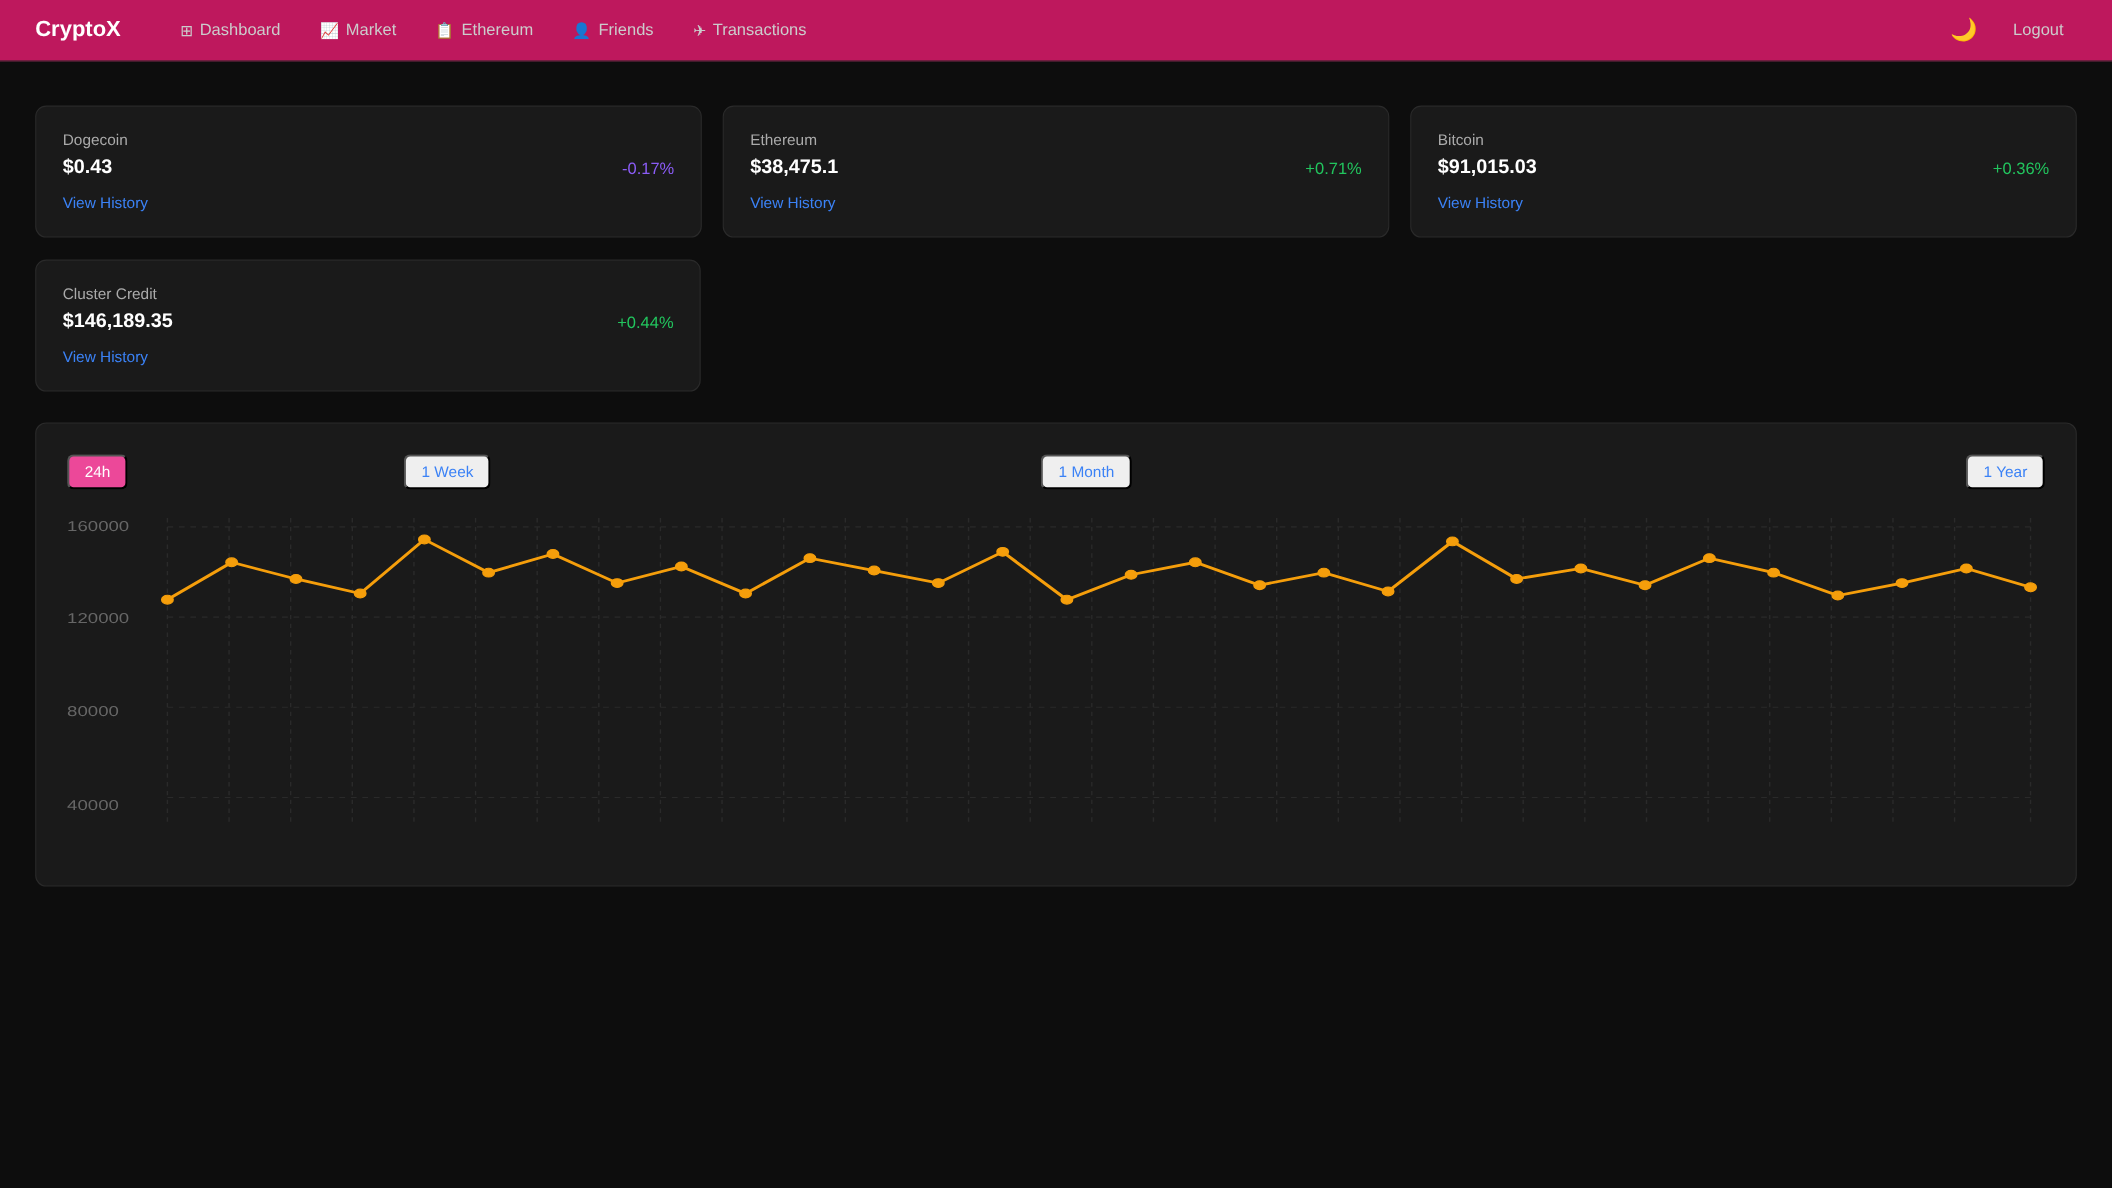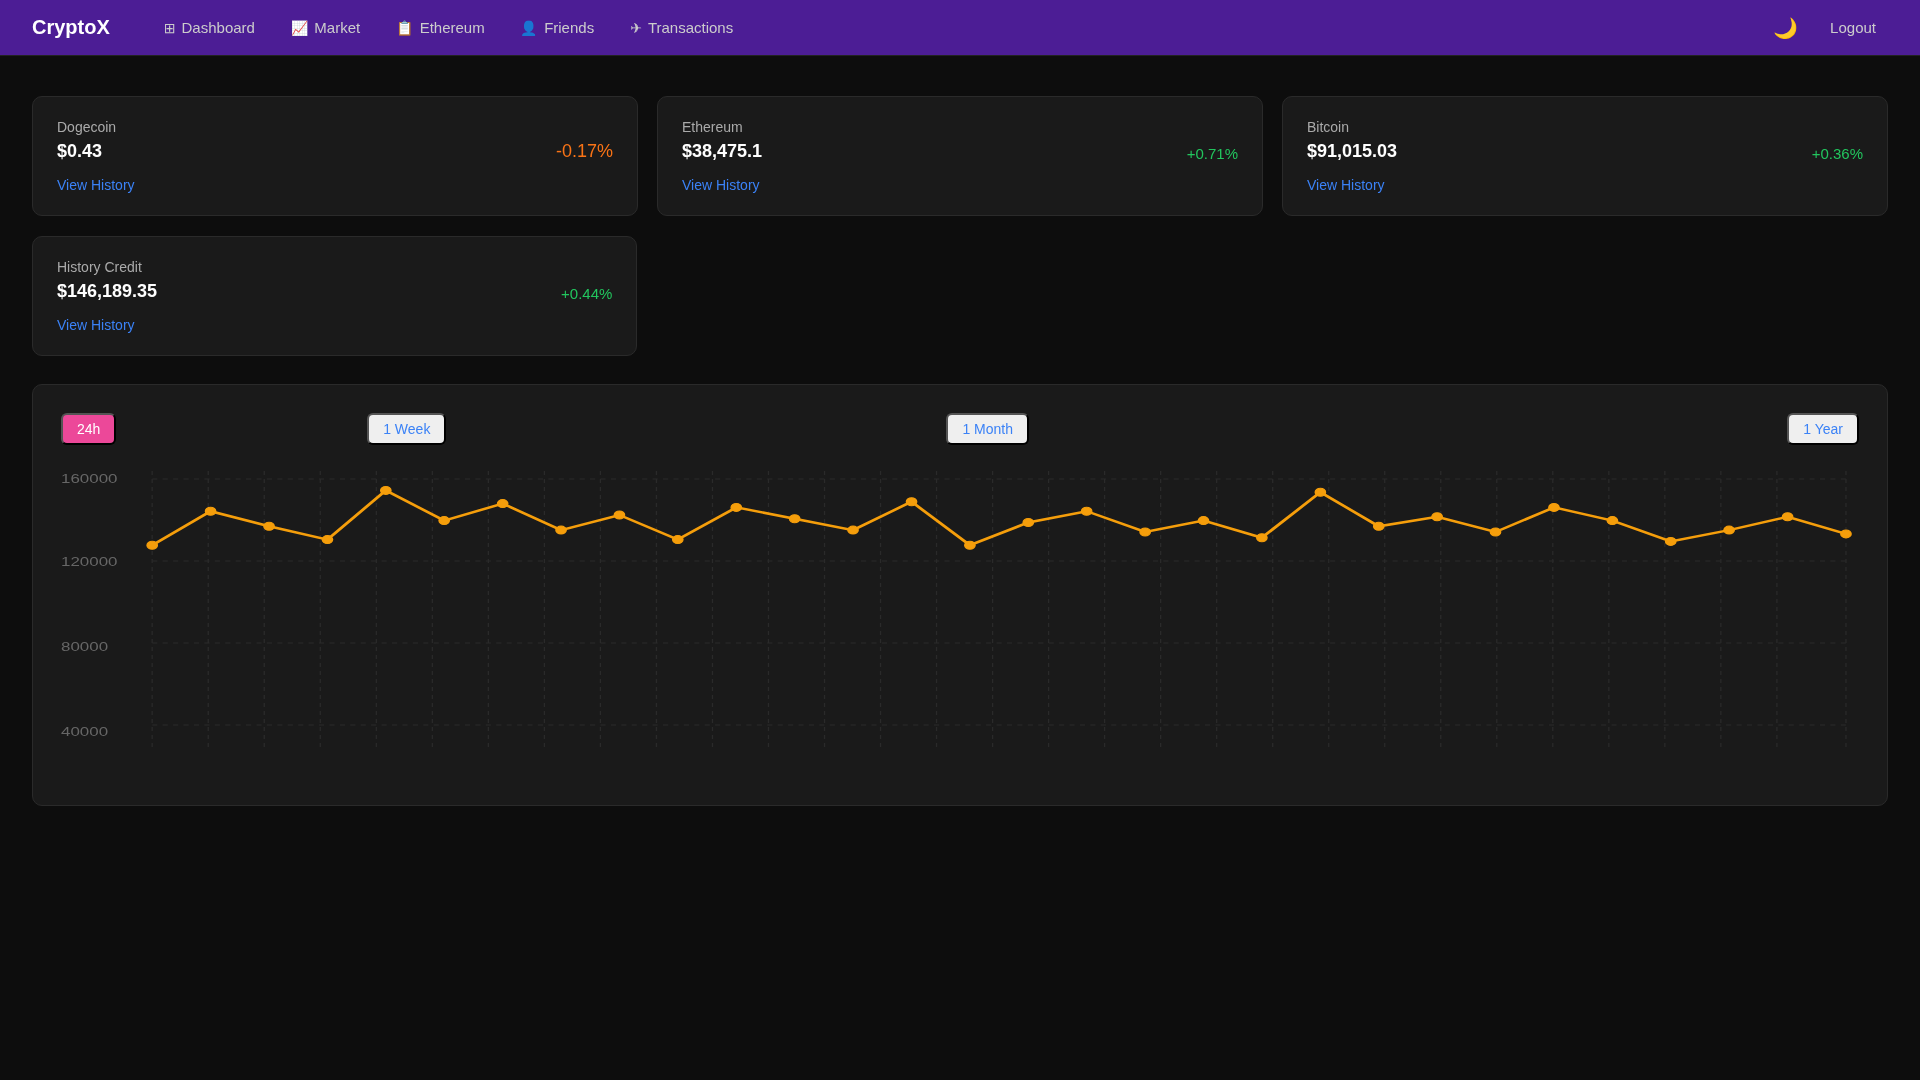--- a/index.html
+++ b/index.html
@@ -10,21 +10,21 @@
       min-height: 1080px;
       width: 1920px;
     }
     
     nav {
       display: flex;
       align-items: center;
       padding: 0 32px;
       height: 56px;
       border-bottom: 1px solid #222;
-      background: #4c1d95;
+      background: #be185d;
     }
     .nav-logo {
       font-size: 20px;
       font-weight: 700;
       margin-right: 40px;
       color: #fff;
     }
     .nav-links {
       display: flex;
       gap: 8px;
@@ -91,21 +91,21 @@
       justify-content: space-between;
       align-items: flex-end;
       margin-bottom: 14px;
     }
     .card-price {
       font-size: 18px;
       font-weight: 700;
       color: #fff;
     }
     .card-change-pos { color: #22c55e; font-size: 15px; }
-    .card-change-neg { color: #f97316; font-size: 18px; }
+    .card-change-neg { color: #8b5cf6; font-size: 15px; }
     .card-link {
       color: #3b82f6;
       font-size: 14px;
       cursor: pointer;
       text-decoration: none;
     }
     
     .cards-bottom {
       display: grid;
       grid-template-columns: repeat(3, 1fr);
@@ -213,21 +213,21 @@
       <div class="card-row">
         <span class="card-price">$91,015.03</span>
         <span class="card-change-pos">+0.36%</span>
       </div>
       <a class="card-link">View History</a>
     </div>
   </div>
 
   <div class="cards-bottom">
     <div class="card">
-      <div class="card-name">History Credit</div>
+      <div class="card-name">Cluster Credit</div>
       <div class="card-row">
         <span class="card-price">$146,189.35</span>
         <span class="card-change-pos">+0.44%</span>
       </div>
       <a class="card-link">View History</a>
     </div>
   </div>
 
   <div class="chart-section">
     <div class="chart-tabs">

